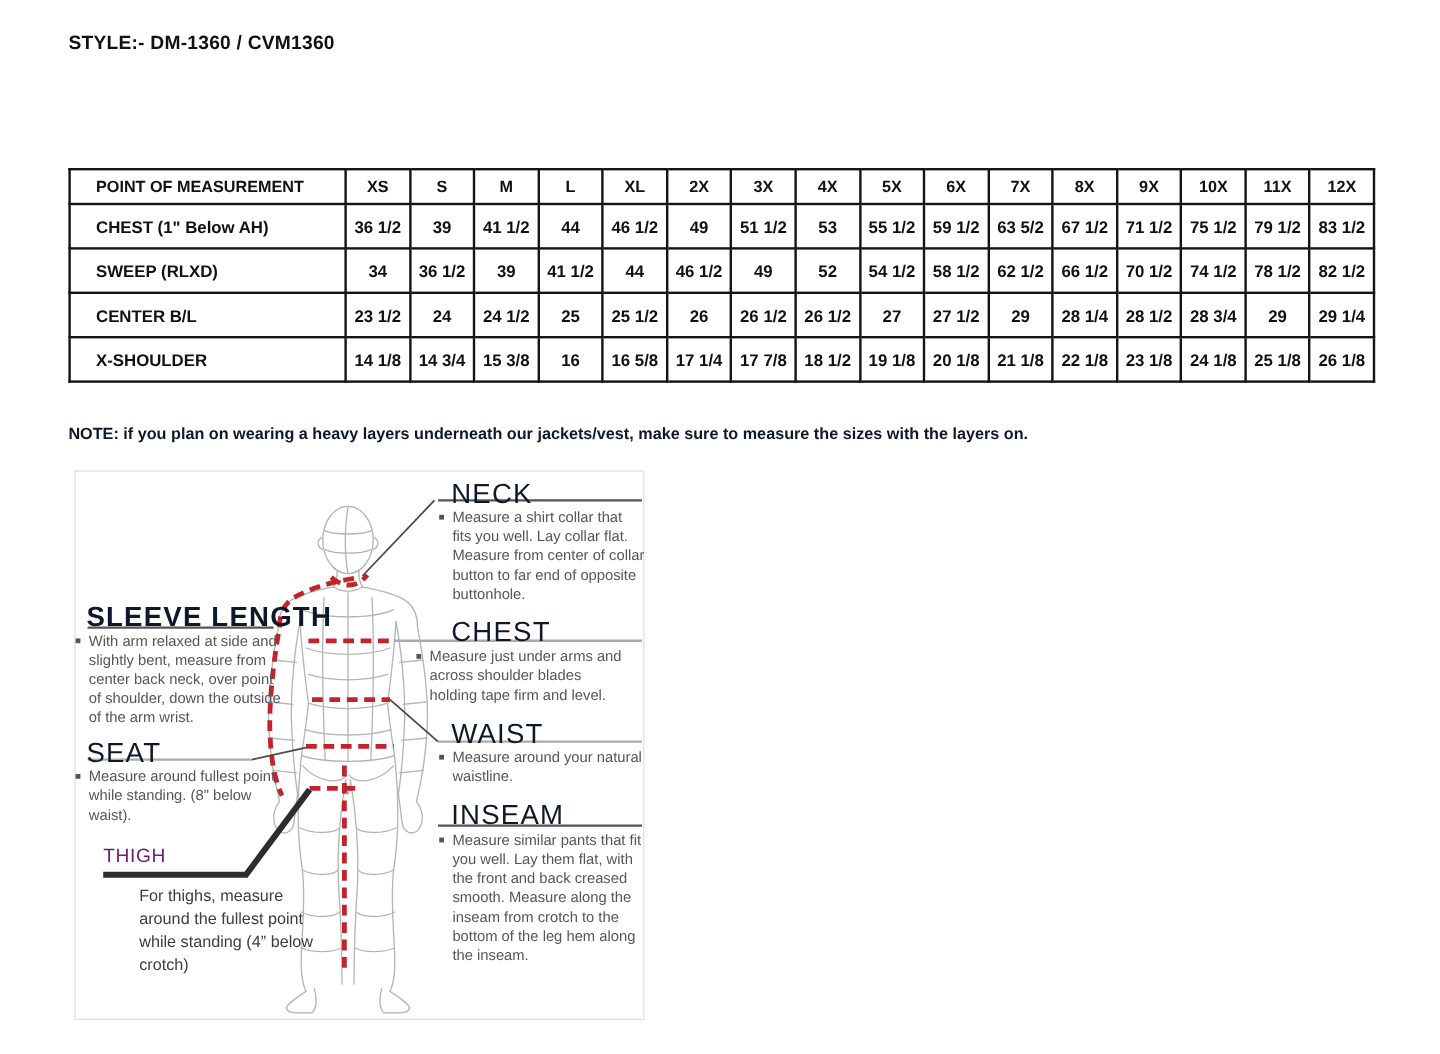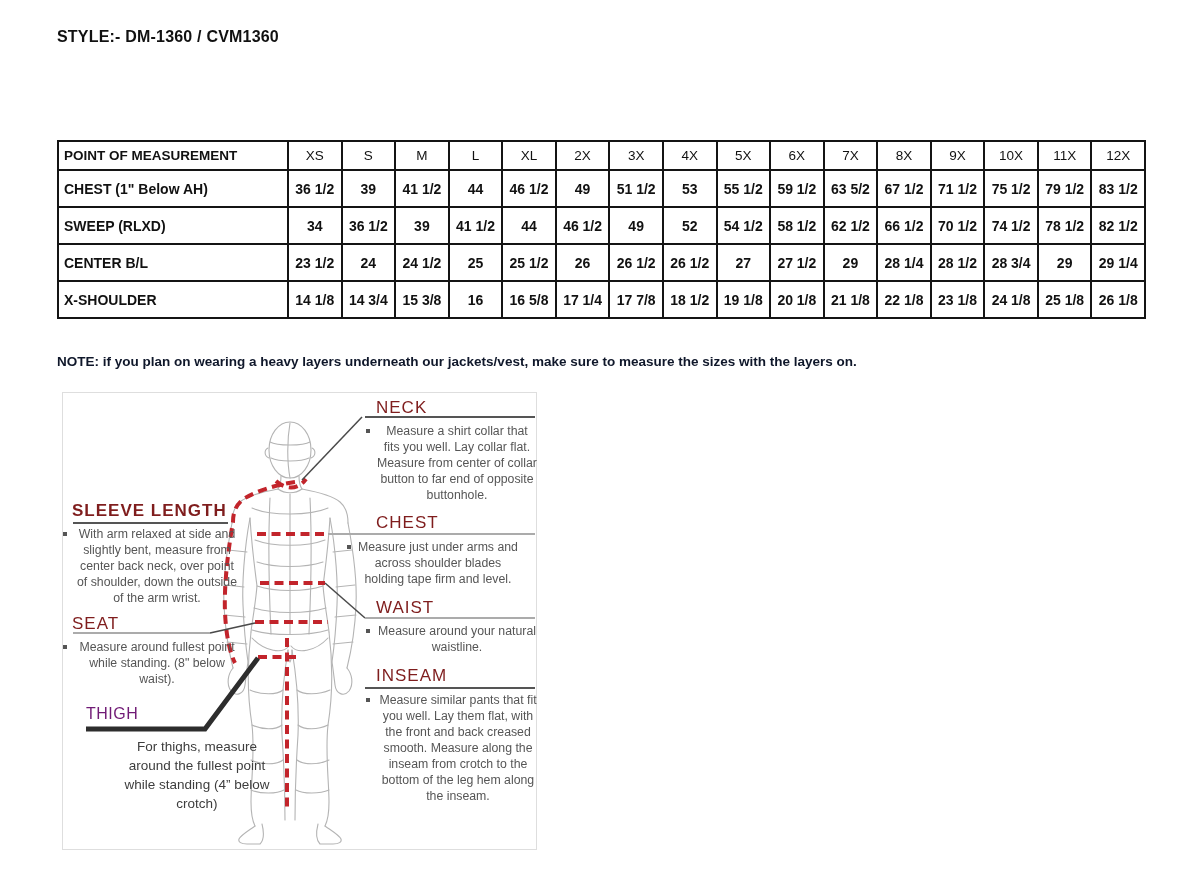--- a/index.html
+++ b/index.html
@@ -18,41 +18,41 @@
   
   .size-table{
     position:absolute;left:57px;top:140px;width:1089px;
     border-collapse:collapse;table-layout:fixed;
     font-size:14px;font-weight:600;color:#111;
   }
   .size-table th,.size-table td{
     border:2px solid #141414;text-align:center;vertical-align:middle;
     padding:0 2px;overflow:hidden;white-space:nowrap;
   }
-  .size-table thead th{height:27px;font-weight:400;font-size:13.5px;}
+  .size-table thead th{height:27px;font-weight:700;font-size:13.5px;}
   .size-table tbody td{height:35px;font-size:14px;}
-  .size-table .poml, .size-table .rowlabel{text-align:left;padding-left:5px;font-weight:700;}
+  .size-table .poml, .size-table .rowlabel{text-align:left;padding-left:21px;font-weight:700;}
   
   .diagram-frame{
     position:absolute;left:62px;top:392px;width:473px;height:456px;
     border:1px solid #dedede;background:#fff;
   }
   .fig{fill:none;stroke:var(--fig,#b4b4b4);stroke-width:1.1;stroke-linecap:round;}
   .red{fill:none;stroke:var(--red,#c2242b);stroke-width:4;stroke-dasharray:9 5.5;}
   .lead{fill:none;stroke:#4a4a4a;stroke-width:1.5;}
   .rule-d{stroke:#555;stroke-width:2;}
   .rule-l{stroke:#ababab;stroke-width:2;}
   .thick{fill:none;stroke:#2d2d2d;stroke-width:5;}
   .diagram-svg{position:absolute;left:55px;top:390px;width:490px;height:470px;}
   .guide-head{
-    position:absolute;font-size:17px;font-weight:500;color:#7f1d1d;
+    position:absolute;font-size:23px;font-weight:500;color:#0f172a;
     letter-spacing:1px;white-space:nowrap;
   }
   .guide-text{
-    position:absolute;font-size:12.3px;line-height:1.3;color:#565656;margin:0;text-align:center;
+    position:absolute;font-size:12.3px;line-height:1.3;color:#565656;margin:0;
   }
   .guide-text.bul::before{
     content:"";position:absolute;left:-11px;top:5px;width:4px;height:4px;background:#555;
   }
   .thigh-head{font-size:16px;letter-spacing:.5px;color:#701a75;}
   .thigh-text{font-size:13.5px;line-height:1.42;color:#3d3d3d;}
 </style>
 </head>
 <body style="--red: #c2242b; --fig: #b4b4b4;">
 

